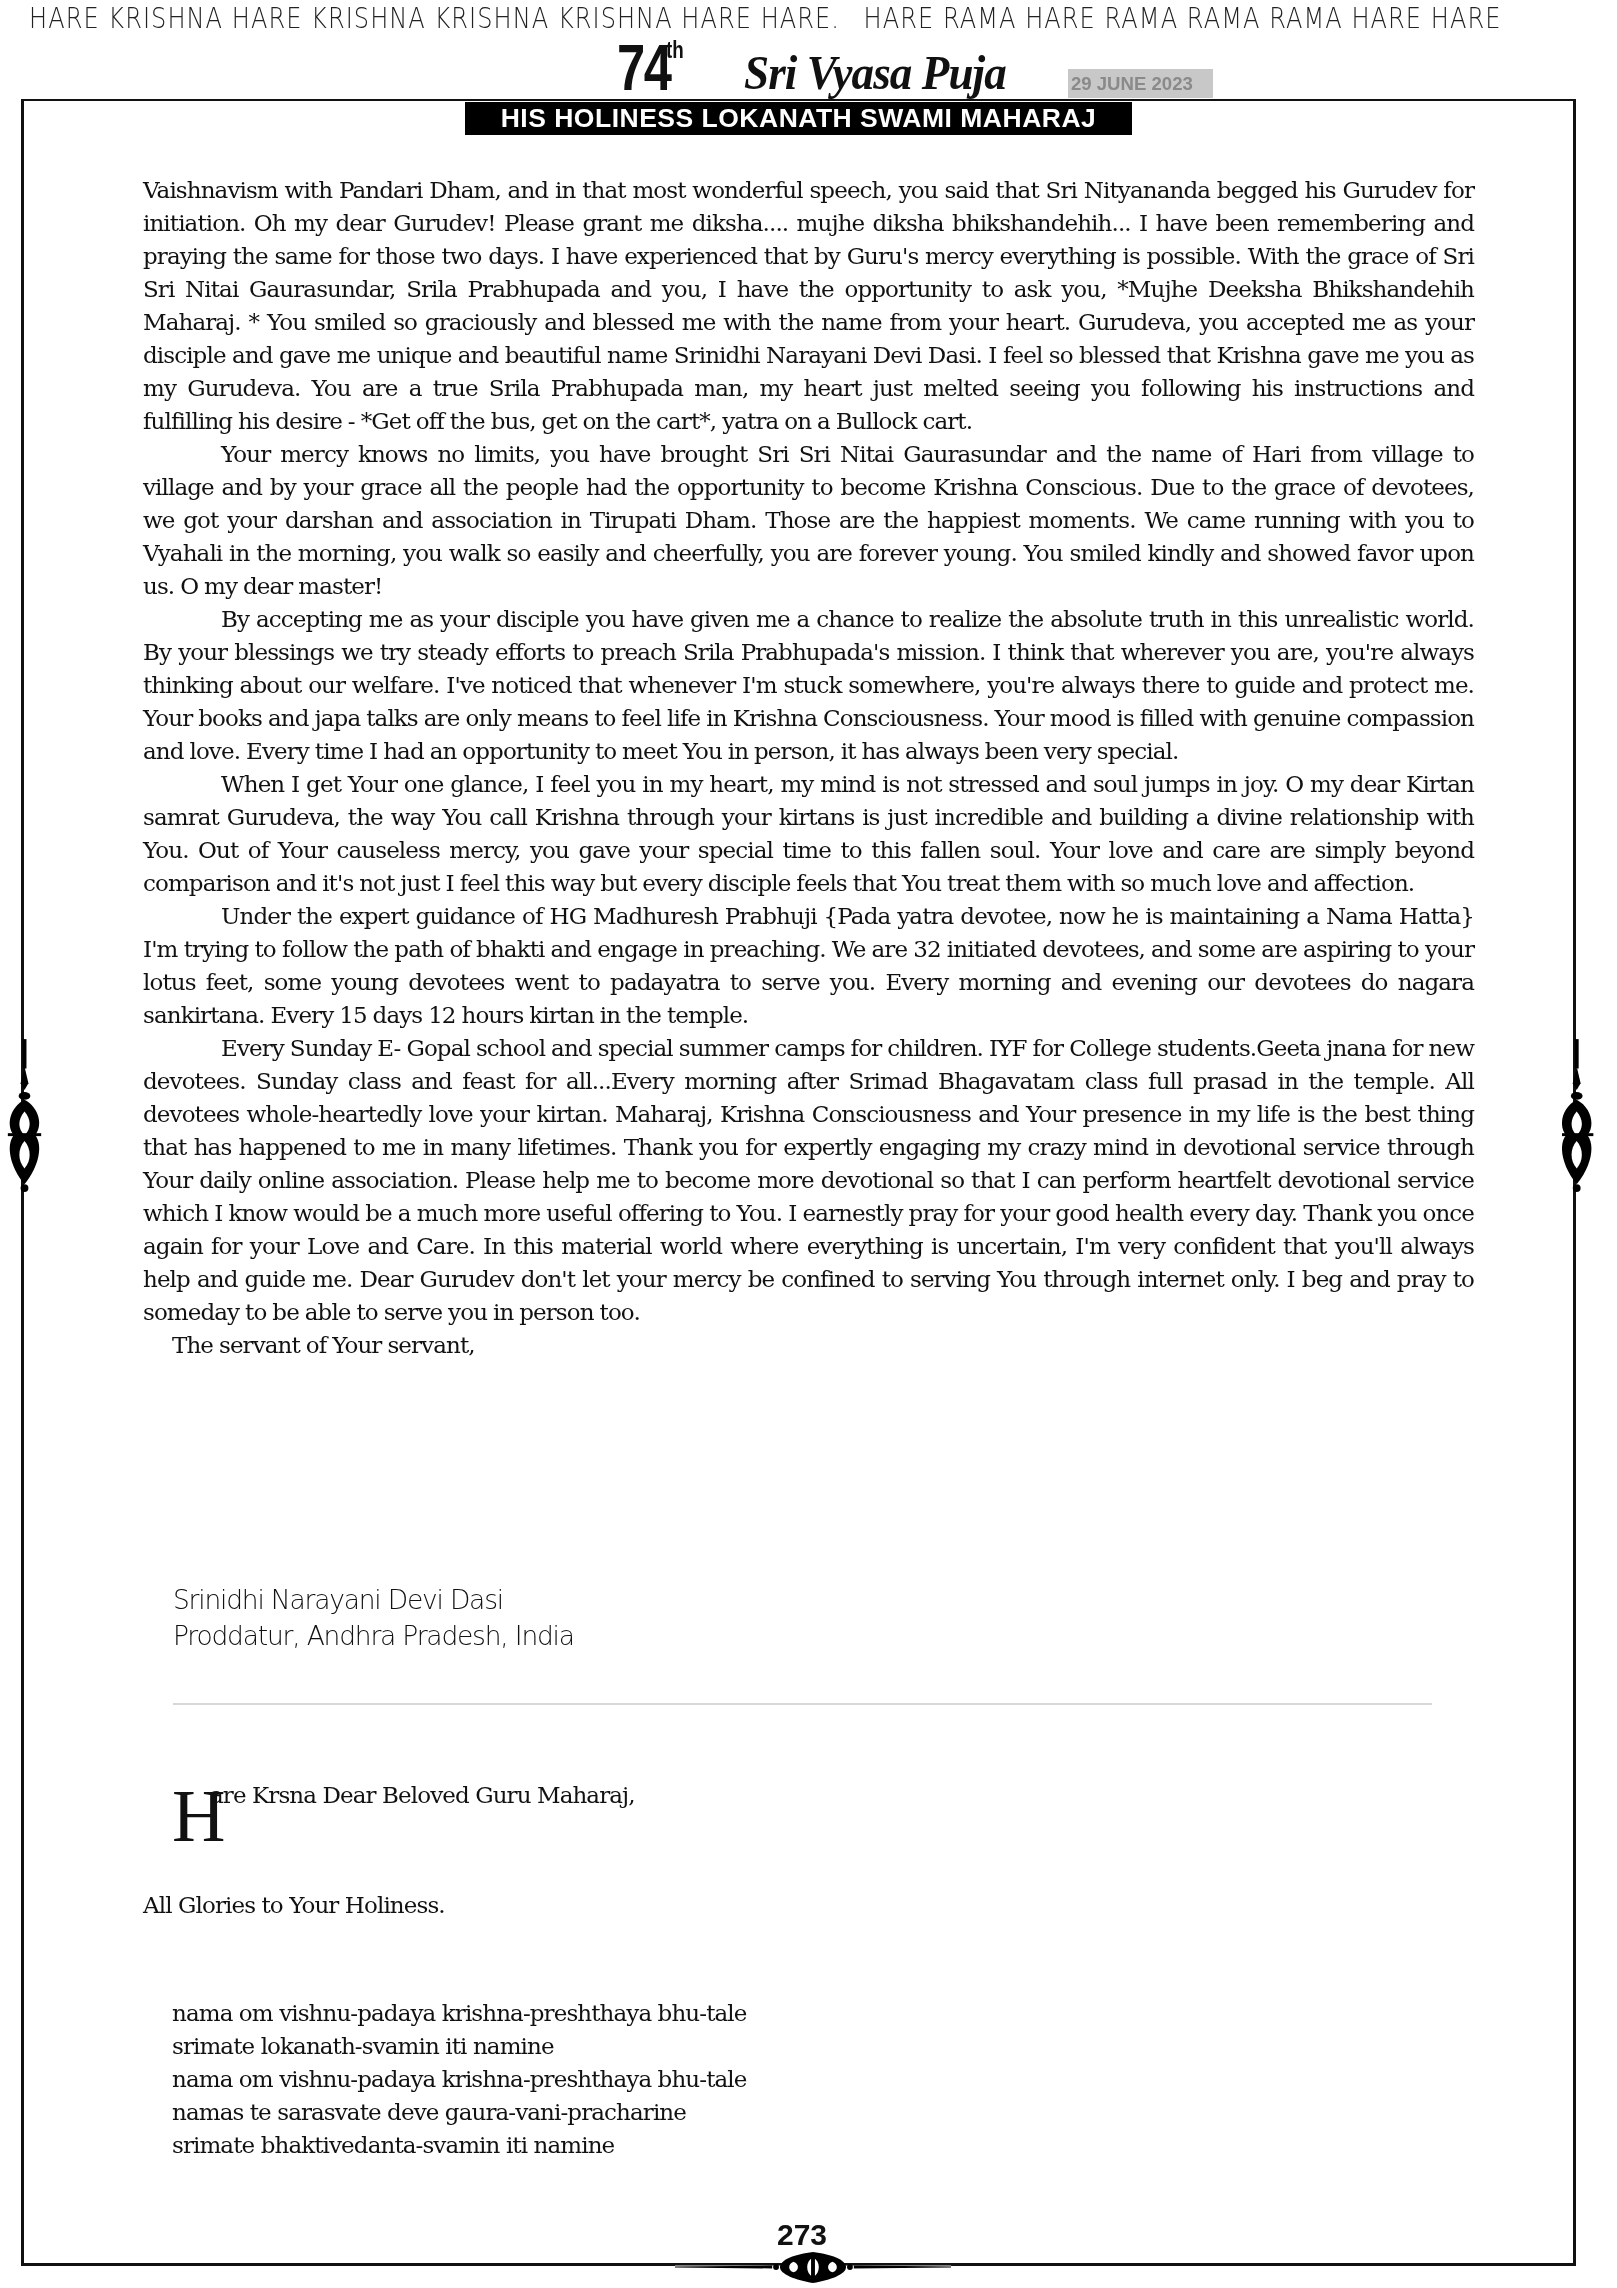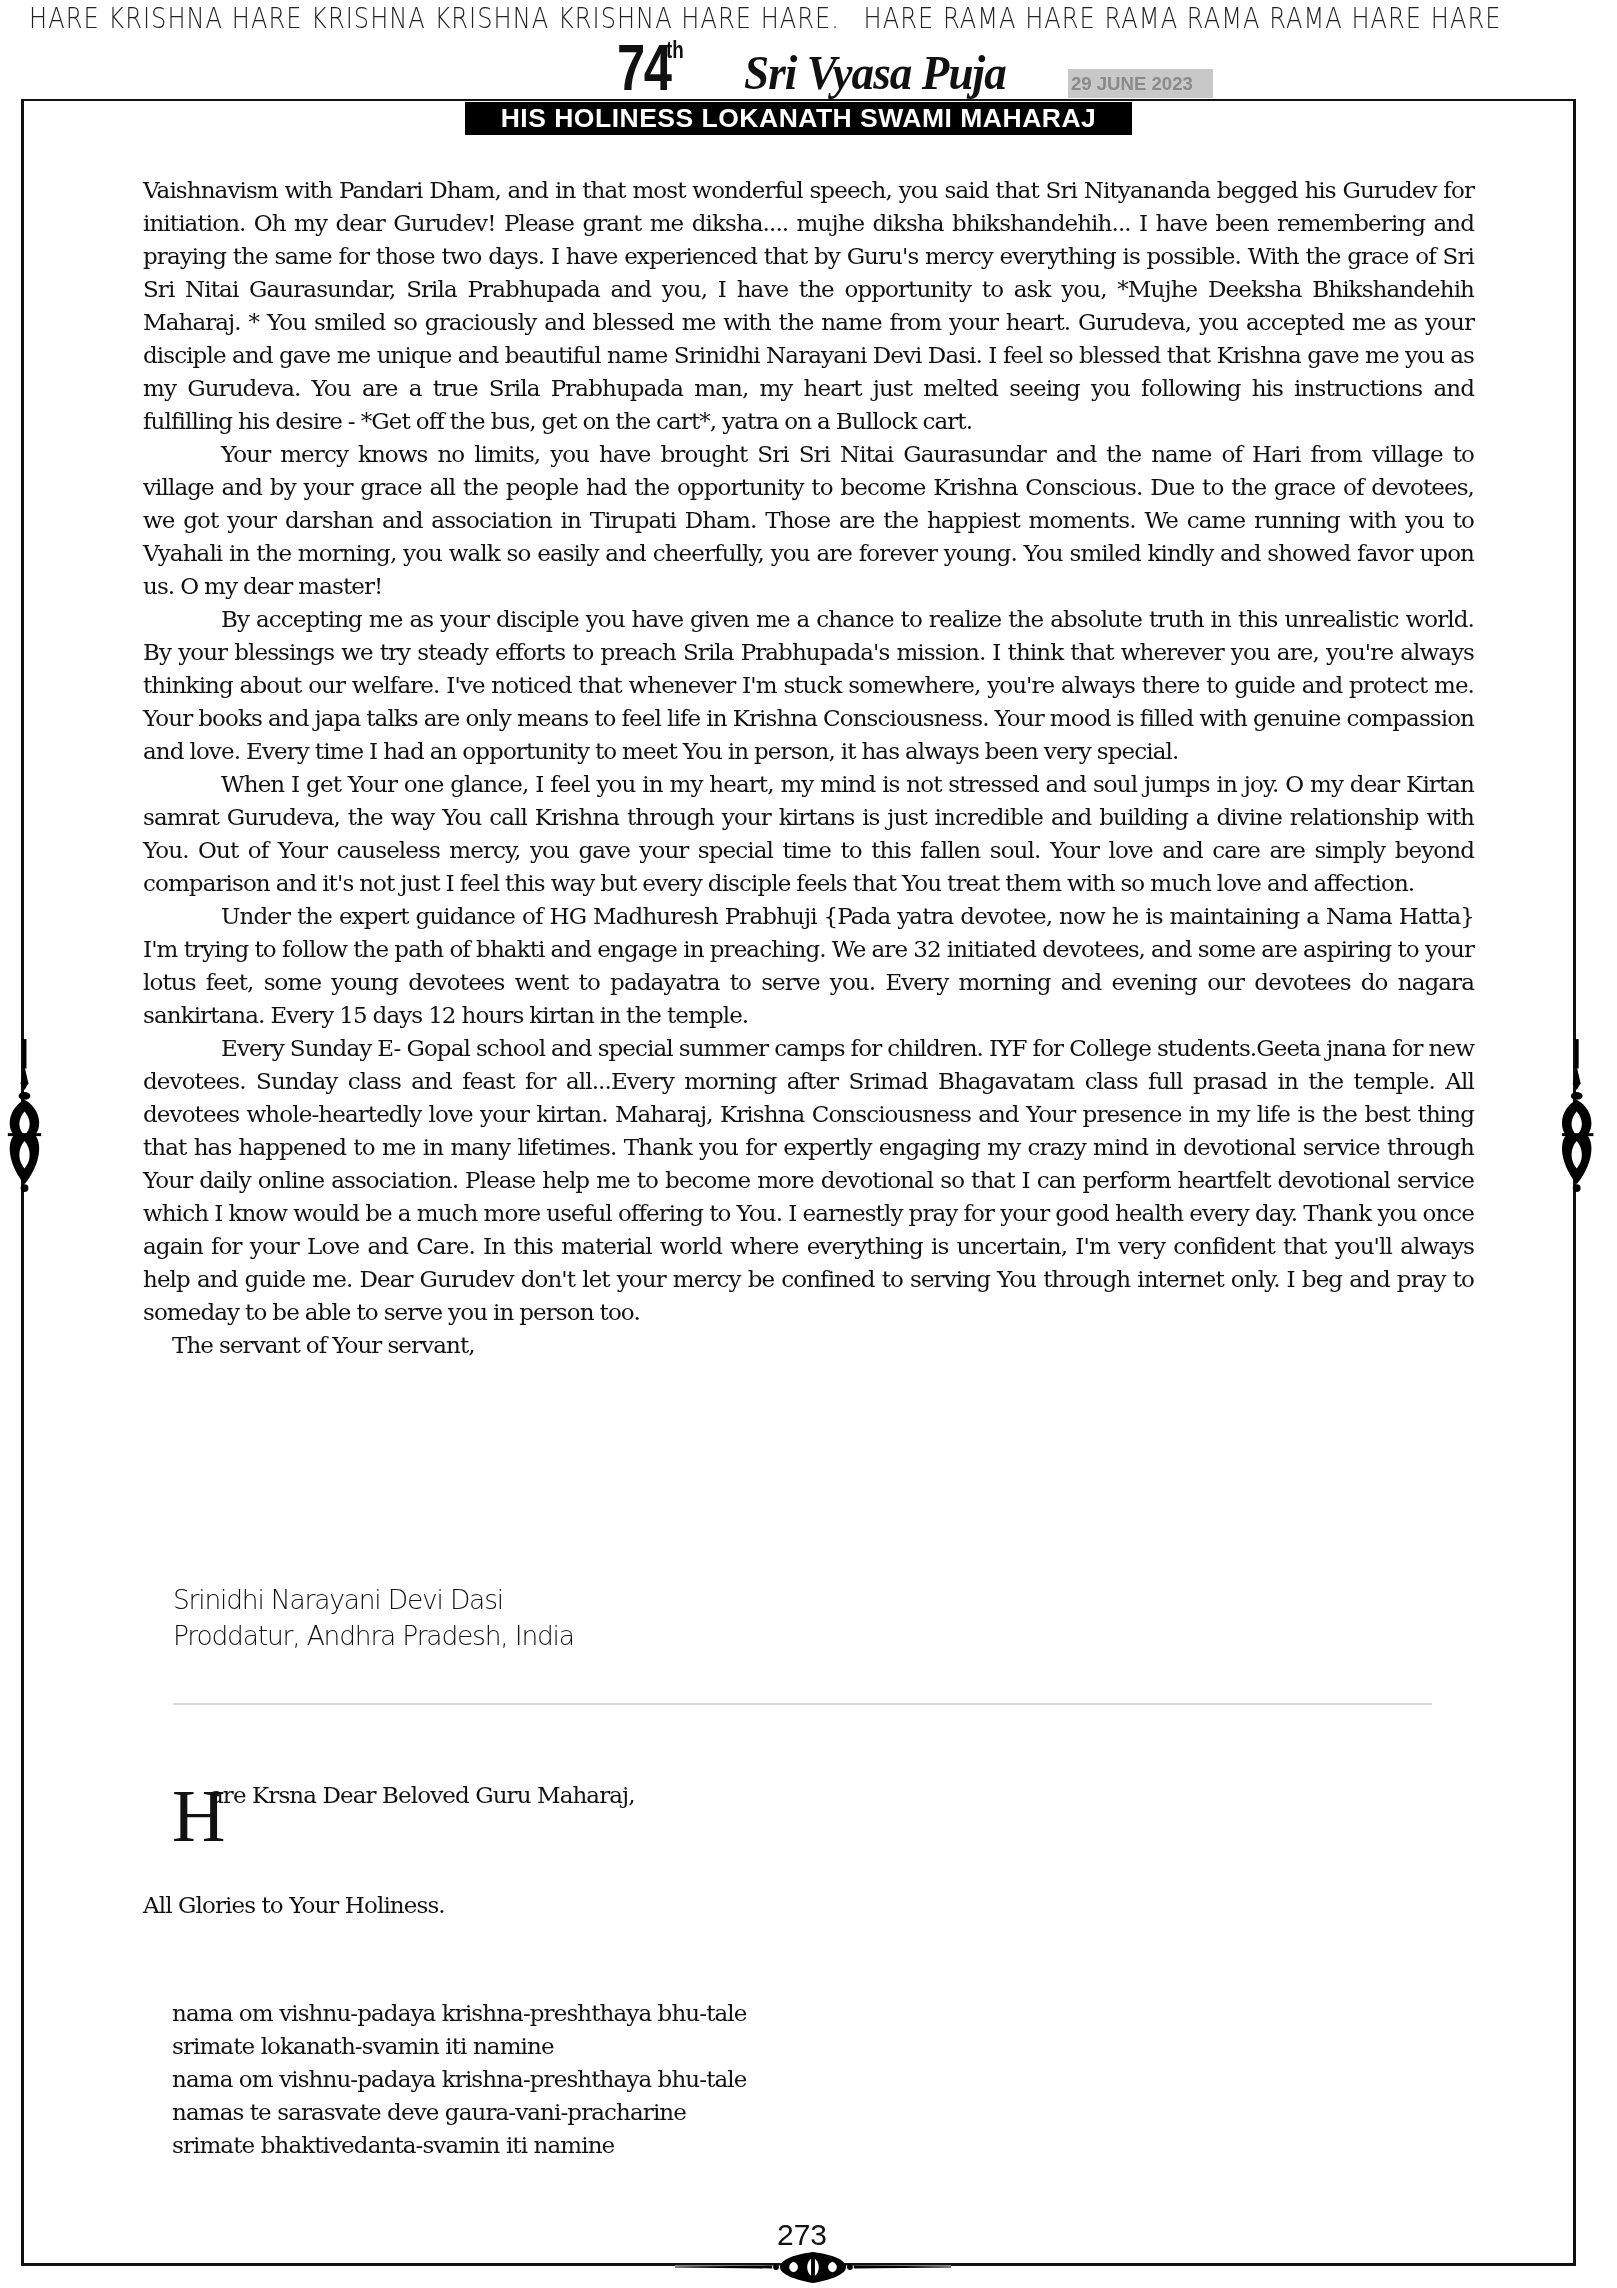--- a/index.html
+++ b/index.html
@@ -77,21 +77,21 @@
     font-family: "Liberation Serif", serif; font-size: 74px; line-height: 74px;
   }
   .salutation { position: absolute; left: 67px; top: 0; white-space: nowrap; }
   .obeisance { position: absolute; top: 110px; left: 0; width: 1333px; }
   .obeisance .first { padding-left: 29px; }
   .verse { position: absolute; top: 210px; left: 29px; margin-top: 8px; }
   .verse div { white-space: nowrap; }
 
   .page-number {
     position: absolute; top: 2218px; left: 763px; width: 78px; text-align: center;
-    font-family: "Liberation Sans", sans-serif; font-weight: 400; font-size: 30px;
+    font-family: "Liberation Sans", sans-serif; font-weight: 700; font-size: 30px;
   }
   .flourish-bottom { position: absolute; top: 2250px; left: 674px; width: 278px; height: 35px; }
   .flourish-side { position: absolute; width: 49px; height: 157px; }
 </style>
 </head>
 <body>
 
 <div class="mantra">
   <span>HARE KRISHNA HARE KRISHNA KRISHNA KRISHNA HARE HARE.</span><span class="gap"></span><span>HARE RAMA HARE RAMA RAMA RAMA HARE HARE</span>
 </div>

